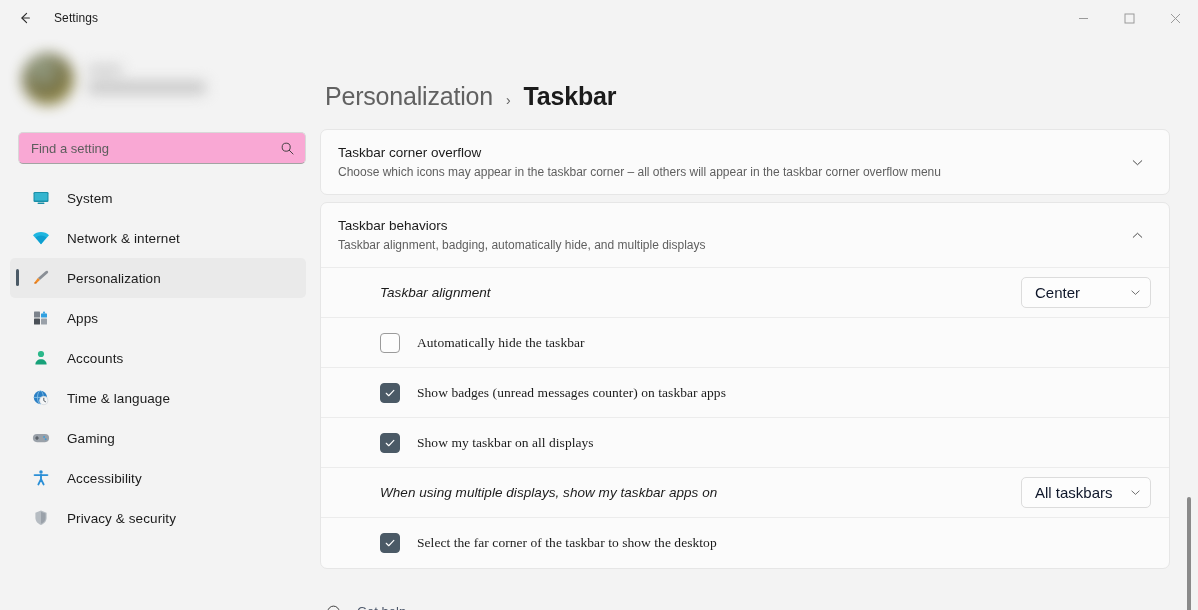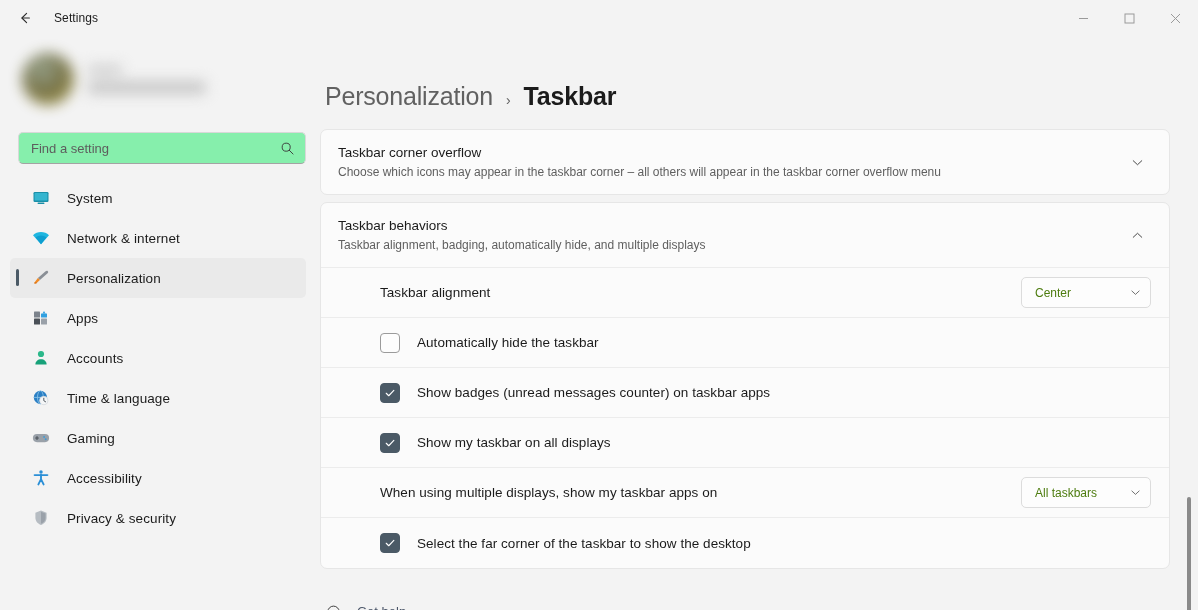--- a/index.html
+++ b/index.html
@@ -59,21 +59,21 @@
     background: radial-gradient(circle at 38% 30%, #8f9a82 0%, #6e6a3c 48%, #8a7f36 72%, #7a7336 100%);
     flex: 0 0 52px;
   }
   .profile-lines { display: flex; flex-direction: column; gap: 7px; }
   .pl1 { width: 34px; height: 9px; background: #c9c9c9; border-radius: 2px; }
   .pl2 { width: 118px; height: 13px; background: #c4c4c4; border-radius: 2px; }
 
   .searchbox {
     margin: 14px 14px 0 18px;
     height: 32px;
-    background: #86efac;
+    background: #f9a8d4;
     border: 1px solid #d8d8d8;
     border-bottom-color: #a3a3a3;
     border-radius: 5px;
     display: flex; align-items: center;
     padding: 0 10px 0 12px;
     cursor: text;
   }
   .searchbox input {
     flex: 1; border: none; outline: none; background: transparent;
     font-family: "Liberation Sans", sans-serif;
@@ -156,47 +156,48 @@
   }
 
   .card-rows { border-top: 1px solid #ececec; }
   .row {
     display: flex; align-items: center;
     min-height: 50px;
     padding: 0 18px 0 59px;
     border-bottom: 1px solid #ececec;
   }
   .row:last-child { border-bottom: none; }
-  .row-label { font-size: 13.5px; color: #1b1b1b; flex: 1; letter-spacing: .05px; }
+  .row-label { font-size: 13.5px; color: #1b1b1b; flex: 1; letter-spacing: .05px; font-style: italic; }
 
   .chk-row { padding-left: 59px; cursor: pointer; }
   .chk {
     width: 20px; height: 20px; flex: 0 0 20px;
     border-radius: 4px;
     border: 1px solid #9b9b9b;
     background: #fdfdfd;
     display: flex; align-items: center; justify-content: center;
   }
   .chk.on { background: #4b5a66; border-color: #4b5a66; }
   .chk-label {
     margin-left: 17px; font-size: 13.5px; color: #1b1b1b;
     letter-spacing: .05px;
+    font-family: Liberation Serif, serif;
   }
 
   .dropdown {
     height: 31px; min-width: 130px;
     background: #fdfdfd;
     border: 1px solid #dcdcdc;
     border-radius: 5px;
     display: flex; align-items: center;
     padding: 0 9px 0 13px;
     cursor: pointer;
     gap: 8px;
   }
-  .dd-value { flex: 1; font-size: 12px; color: #4d7c0f; }
+  .dd-value { flex: 1; font-size: 15px; color: #0f172a; }
 
   .footer-links { padding: 20px 0 0 5px; }
   .flink {
     display: flex; align-items: center; gap: 15px;
     height: 30px; cursor: pointer;
   }
   .flink-label { font-size: 13px; color: #4a5568; }
 
   
   .scrollbar-track {

